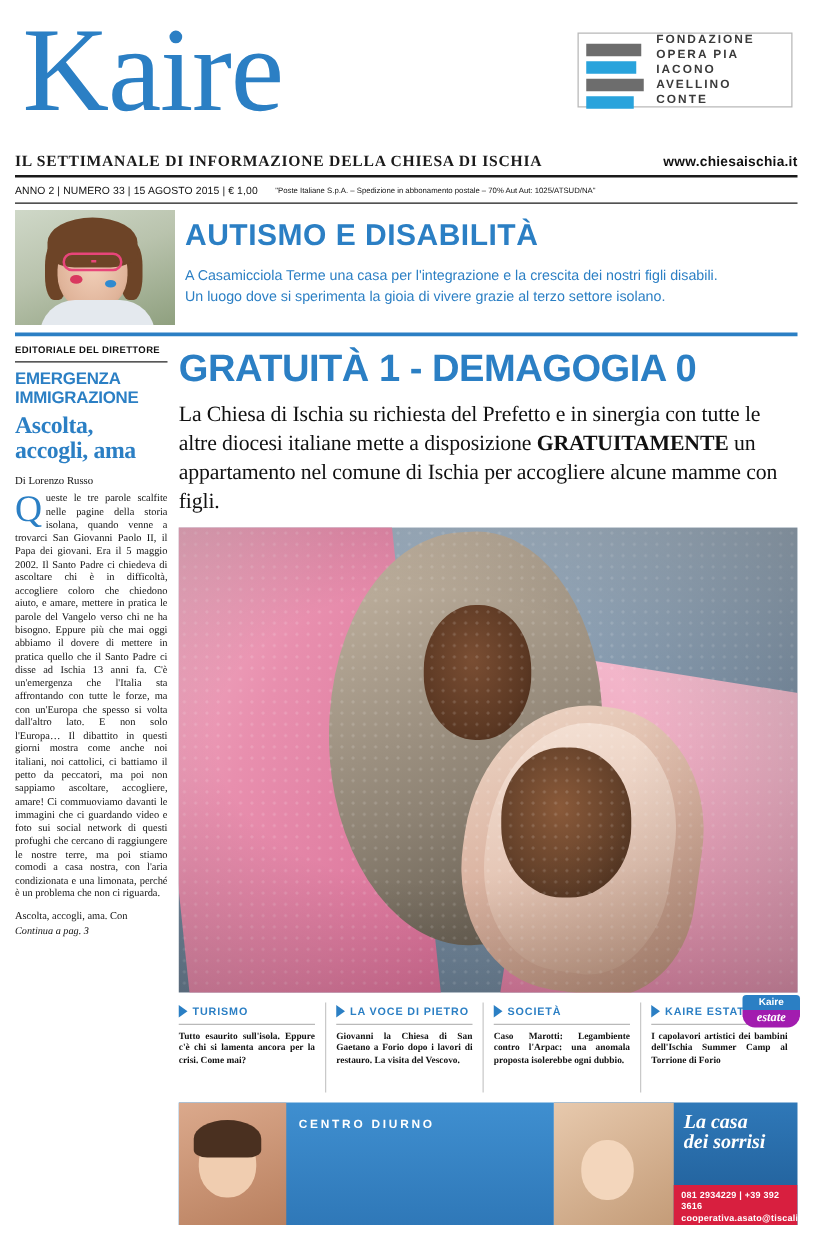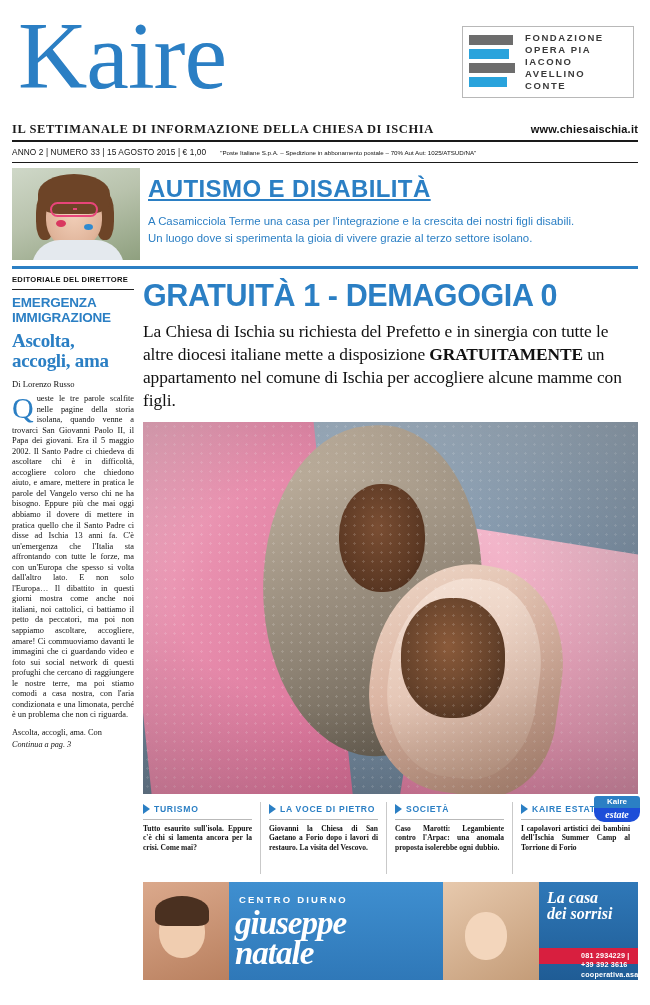--- a/index.html
+++ b/index.html
@@ -19,21 +19,21 @@
   .logo {
     font-family: "Liberation Serif", serif;
     font-size: 96px;
     line-height: 0.95;
     color: #2b7fc4;
     letter-spacing: -1px;
     font-weight: normal;
     padding-left: 6px;
   }
   .logo-box {
-    width: 172px; height: 72px; border: 1px solid #b8b8b8; margin-top: 16px; margin-right: 4px;
+    width: 172px; height: 60px; border: 1px solid #b8b8b8; margin-top: 16px; margin-right: 4px;
     display: flex; position: relative; background: #fff;
   }
   .lb-left { width: 58px; height: 100%; position: relative; }
   .lb-bar { position: absolute; left: 6px; height: 10px; }
   .lb-right { flex: 1; display: flex; flex-direction: column; justify-content: center; padding-left: 4px; }
   .lb-right div {
     font-family: "Liberation Sans", sans-serif;
     font-size: 9.5px; letter-spacing: 1.6px; color: #3a3a3a; line-height: 1.28; font-weight: bold;
   }
   .sub-strip { display: flex; align-items: baseline; justify-content: space-between; margin-top: 2px; }
@@ -78,21 +78,21 @@
   }
   .kid-body {
     position:absolute; left: 20px; top: 72px; width: 92px; height: 28px; border-radius: 40px 40px 0 0; background:#e4e9ee;
   }
   .kid-paint1 { position:absolute; left: 44px; top: 52px; width: 10px; height: 7px; background:#d9385f; border-radius:50%;}
   .kid-paint2 { position:absolute; left: 72px; top: 56px; width: 9px; height: 6px; background:#2f8ad0; border-radius:50%;}
 
   .banner-text { flex: 1; }
   .banner-title {
     font-family: "Liberation Sans", sans-serif;
-    color: #2b7fc4; font-size: 24px; font-weight: bold; letter-spacing: .4px; line-height: 1.05; margin-top: 8px; text-decoration: underline;
+    color: #2b7fc4; font-size: 24px; font-weight: bold; letter-spacing: .4px; line-height: 1.05; margin-top: 8px;
   }
   .banner-sub {
     font-family: "Liberation Sans", sans-serif;
     color: #2b7fc4; font-size: 11.4px; line-height: 1.5; margin-top: 12px; font-weight: normal;
   }
   .rule-blue { height: 3px; background: #2b7fc4; margin-top: 6px; }
 
   
   .content { display: flex; margin-top: 6px; gap: 9px; }
   .colleft { width: 122px; flex: none; }
@@ -197,21 +197,21 @@
     font-family: "Liberation Serif", serif; font-size: 7.5px; line-height: 1.3; color: #111; text-align: justify; font-weight: bold;
   }
   .kaire-estate-badge {
     position: absolute; right: -2px; top: -6px; width: 46px; height: 30px;
   }
   .keb-top {
     background: #2b7fc4; color: #fff; font-family:"Liberation Sans",sans-serif; font-size: 8px; font-weight: bold;
     text-align: center; border-radius: 3px 3px 0 0; line-height: 12px;
   }
   .keb-bot {
-    background: #1d4ed8; color: #fff; font-family:"Liberation Serif",serif; font-style: italic; font-weight: bold;
+    background: #a21caf; color: #fff; font-family:"Liberation Serif",serif; font-style: italic; font-weight: bold;
     font-size: 10px; text-align: center; border-radius: 0 0 10px 10px; line-height: 14px;
   }
 
   
   .ad { display: flex; margin-top: 8px; height: 98px; border: 0; }
   .ad-left { width: 300px; position: relative; background: linear-gradient(180deg,#3f8fd0 0%, #2f78b8 100%); overflow:hidden;}
   .ad-kidimg {
     position: absolute; left: 0; top: 0; width: 86px; height: 100%;
     background: linear-gradient(160deg,#dba98c 0%, #b9805f 100%);
   }
@@ -230,21 +230,21 @@
   .ad-casa {
     position: absolute; left: 8px; top: 8px; font-family: "Liberation Serif", serif; color: #fff;
     font-size: 16px; line-height: 1.05; font-style: italic; font-weight: bold;
   }
   .ad-photo {
     position: absolute; left: 0; top: 0; width: 96px; height: 100%;
     background: linear-gradient(150deg,#e7c9ad 0%, #c49c78 100%);
   }
   .ad-photo-face { position:absolute; left: 22px; top: 30px; width: 42px; height: 48px; border-radius:48%; background:#f3d6bc;}
   .ad-band {
-    position: absolute; left: 96px; right: 0; bottom: 16px; height: 16px; background: #d81f3f; padding-left: 36px;
+    position: absolute; left: 96px; right: 0; bottom: 0; height: 32px; background: #d81f3f;
   }
   .ad-phone {
     font-family: "Liberation Sans", sans-serif; color: #fff; font-size: 7.2px; font-weight: bold;
     padding: 3px 0 0 6px; letter-spacing: .2px; line-height: 1.35;
   }
 </style>
 </head>
 <body>
 
 <div class="page">
@@ -375,24 +375,20 @@
         </div>
       </div>
 
       <div class="ad">
         <div class="ad-left">
           <div class="ad-kidimg">
             <div class="ad-kidhead"></div>
               <div class="ad-kidhair"></div>
           </div>
           <div class="ad-dc">CENTRO DIURNO</div>
-          <div class="ad-g">
-            <span>giuseppe</span>
-            <span>natale</span>
-          </div>
         </div>
         <div class="ad-right">
           <div class="ad-photo">
             <div class="ad-photo-face"></div>
           </div>
           <div class="ad-casa" style="left:104px;">
             <div>La casa</div>
             <div>dei sorrisi</div>
           </div>
           <div class="ad-band">

